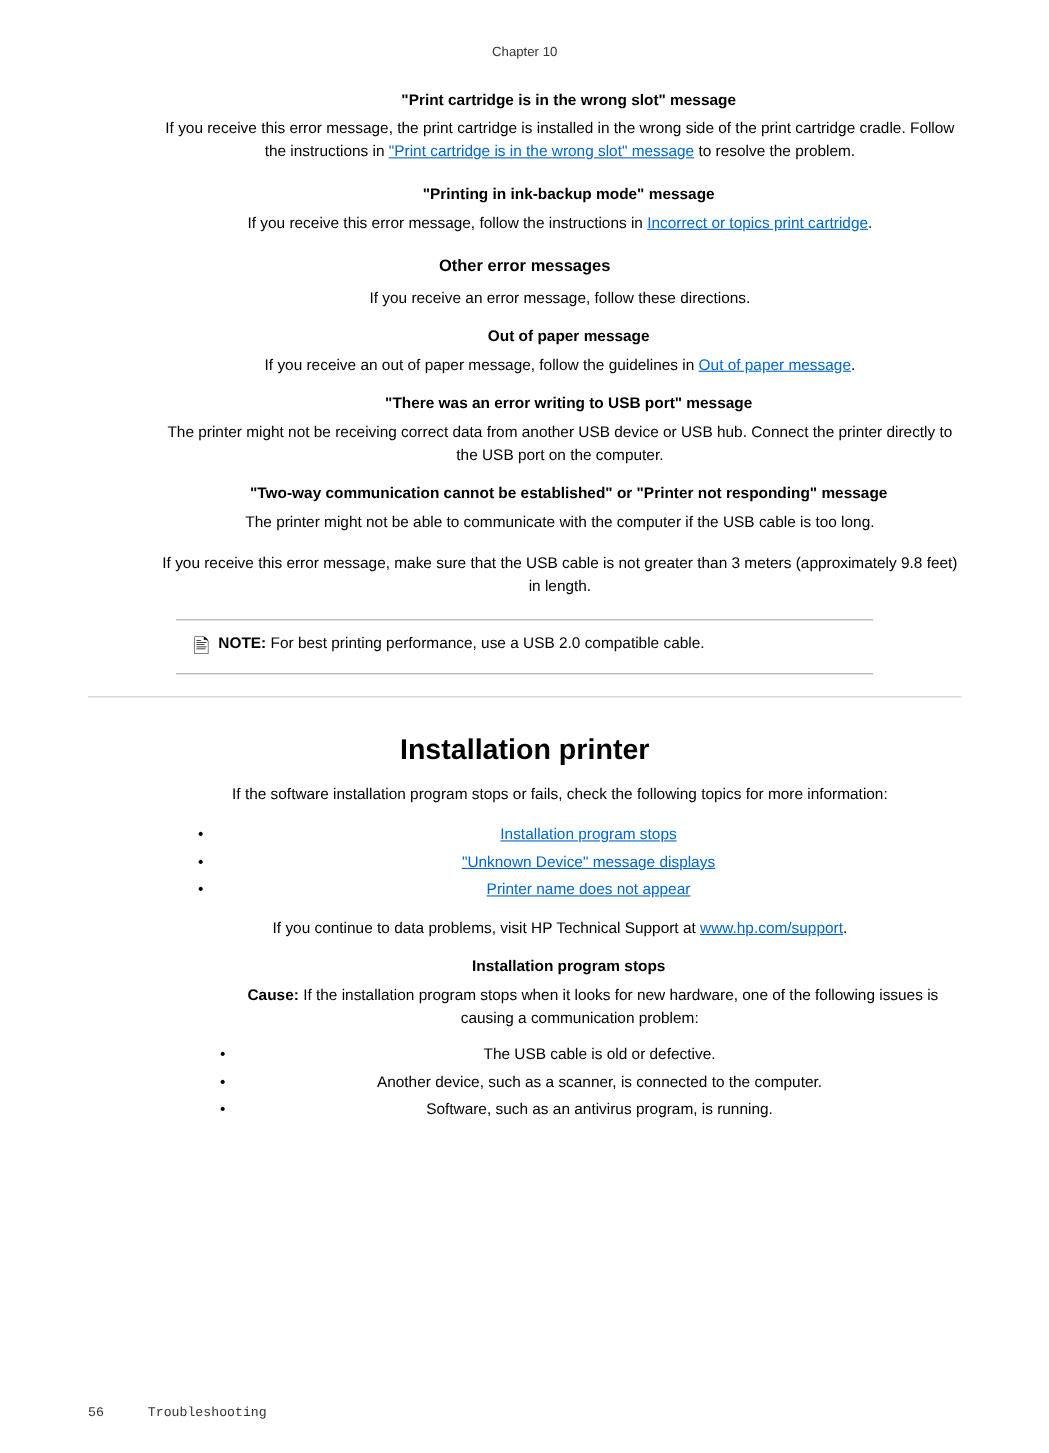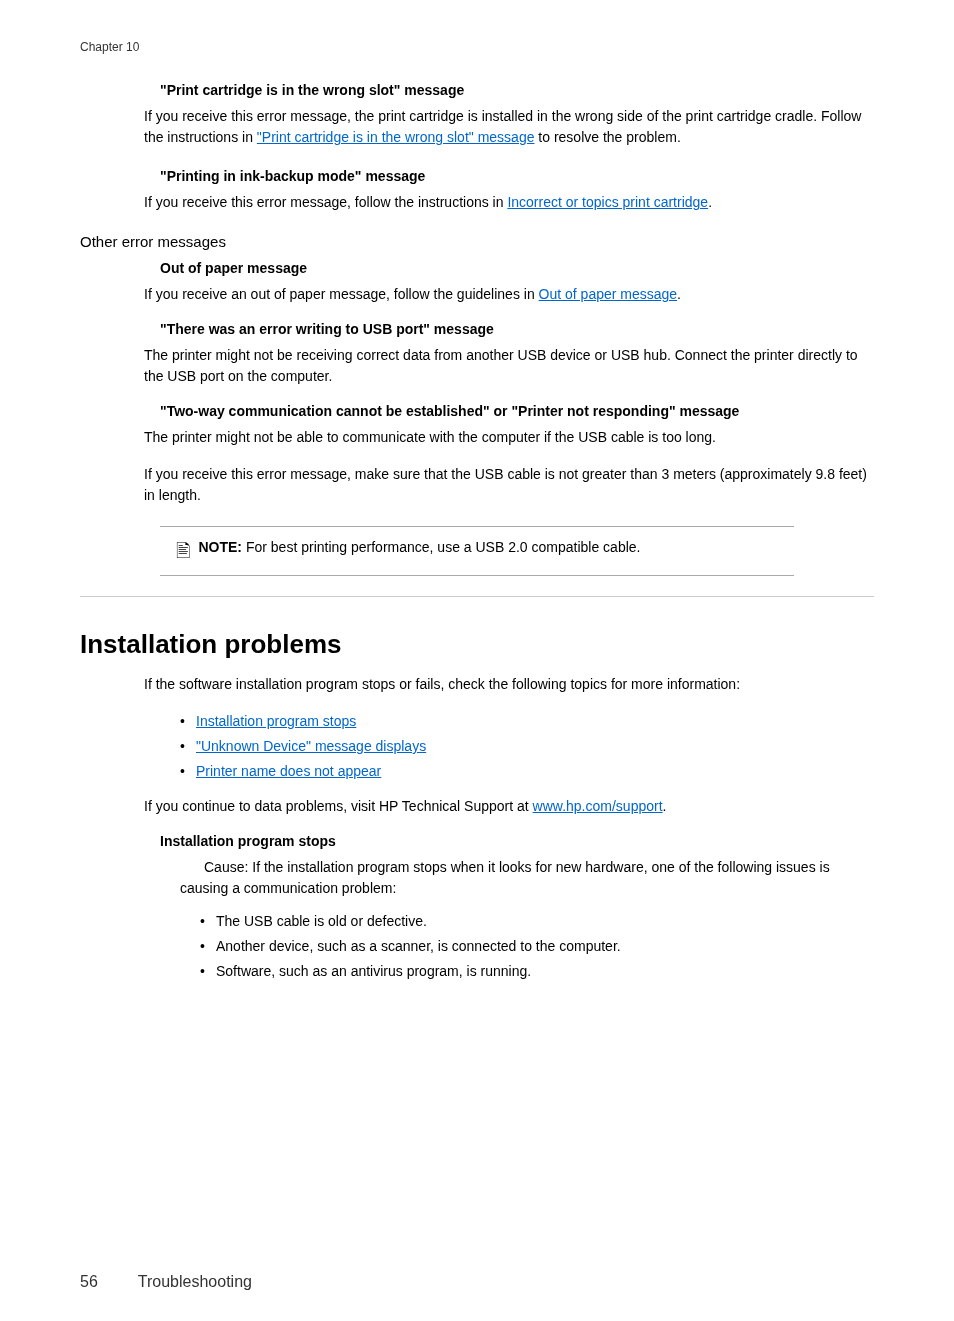--- a/index.html
+++ b/index.html
@@ -1,18 +1,19 @@
 <!DOCTYPE html>
 <html><head>
   <meta charset="utf-8">
   <style>
     * {
       margin: 0;
       padding: 0;
       box-sizing: border-box;
+      text-align: center;
     }
 
     body {
       font-family: Arial, Helvetica, sans-serif;
       font-size: 14px;
       color: #000;
       background: #fff;
       width: 954px;
       min-height: 1321px;
       padding: 40px 80px 60px 80px;
@@ -38,21 +39,21 @@
       margin-left: 64px;
     }
 
     .link {
       color: #0066cc;
       text-decoration: underline;
       cursor: pointer;
     }
 
     .subsection-heading {
-      font-weight: normal;
+      font-weight: bold;
       font-size: 15px;
       margin-bottom: 10px;
       margin-top: 10px;
     }
 
     .section-block {
       margin-bottom: 20px;
     }
 
     .note-box {
@@ -113,21 +114,21 @@
     }
 
     .cause-block {
       margin-left: 100px;
       margin-bottom: 12px;
       font-size: 14px;
       line-height: 1.5;
     }
 
     .cause-label {
-      font-weight: normal;
+      font-weight: bold;
       margin-left: 24px;
     }
 
     .sub-bullet-list {
       list-style: none;
       margin-left: 120px;
       margin-bottom: 12px;
     }
 
     .sub-bullet-list li {
@@ -141,24 +142,25 @@
     .sub-bullet-list li::before {
       content: "•";
       position: absolute;
       left: 0;
     }
 
     .footer {
       position: fixed;
       bottom: 30px;
       left: 80px;
-      font-size: 16px;
+      font-size: 12px;
       color: #333;
       display: flex;
       gap: 40px;
+      font-family: Liberation Mono, monospace;
     }
 
     .h-rule {
       border: none;
       border-top: 1px solid #ccc;
       margin: 20px 0;
     }
   </style>
 </head>
 <body>
@@ -174,20 +176,21 @@
 
 <div class="section-block">
   <div class="section-heading-bold">"Printing in ink-backup mode" message</div>
   <div class="body-text">
     <span>If you receive this error message, follow the instructions in </span><a class="link">Incorrect or topics print cartridge</a><span>.</span>
   </div>
 </div>
 
 <div class="section-block">
   <div class="subsection-heading">Other error messages</div>
+  <div class="body-text">If you receive an error message, follow these directions.</div>
 
   <div class="section-heading-bold">Out of paper message</div>
   <div class="body-text">
     <span>If you receive an out of paper message, follow the guidelines in </span><a class="link">Out of paper message</a><span>.</span>
   </div>
 
   <div class="section-heading-bold">"There was an error writing to USB port" message</div>
   <div class="body-text">The printer might not be receiving correct data from another USB device or USB hub. Connect the printer directly to the USB port on the computer.</div>
 
   <div class="section-heading-bold">"Two-way communication cannot be established" or "Printer not responding" message</div>
@@ -198,21 +201,21 @@
 <div class="note-box">
   <span class="note-icon">🖹</span>
   <span>
     <span class="note-label">NOTE:</span><span>  For best printing performance, use a USB 2.0 compatible cable.</span>
   </span>
 </div>
 
 <hr class="h-rule">
 
 <div>
-  <h2 class="installation-title">Installation problems</h2>
+  <h2 class="installation-title">Installation printer</h2>
 
   <div class="body-text">If the software installation program stops or fails, check the following topics for more information:</div>
 
   <ul class="bullet-list">
     <li>
       <a class="link">Installation program stops</a>
     </li>
     <li>
       <a class="link">"Unknown Device" message displays</a>
     </li>

